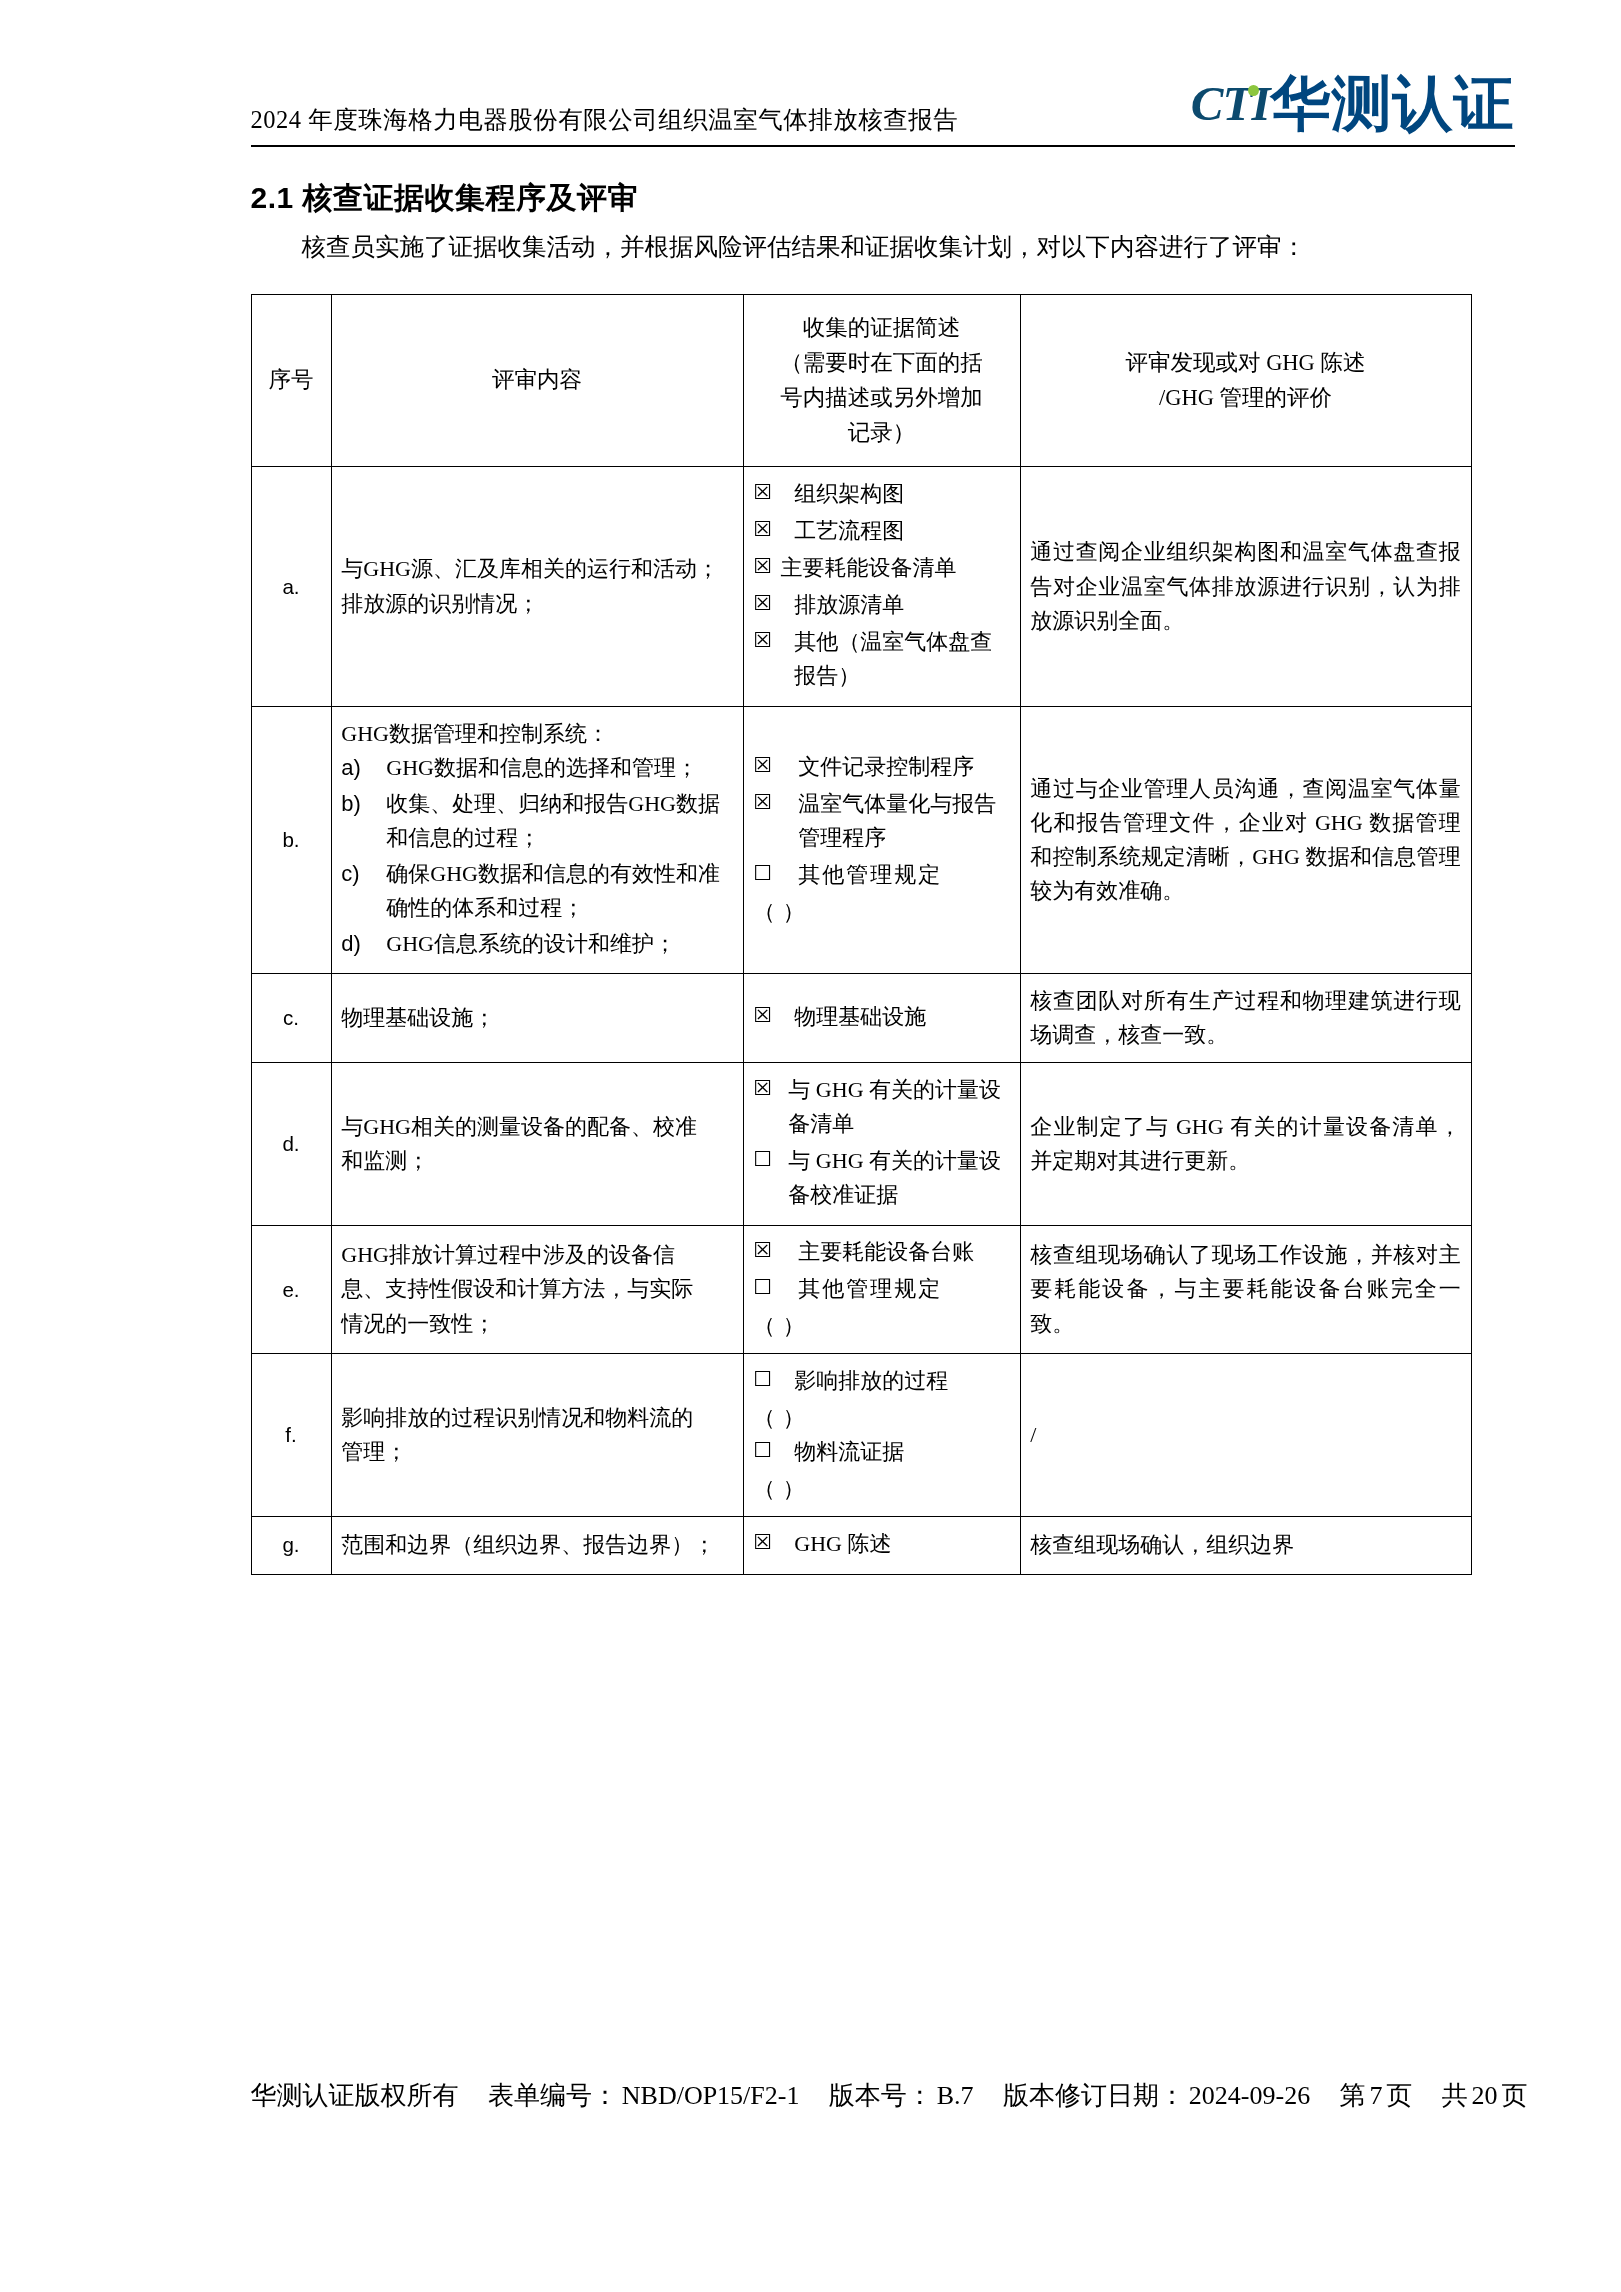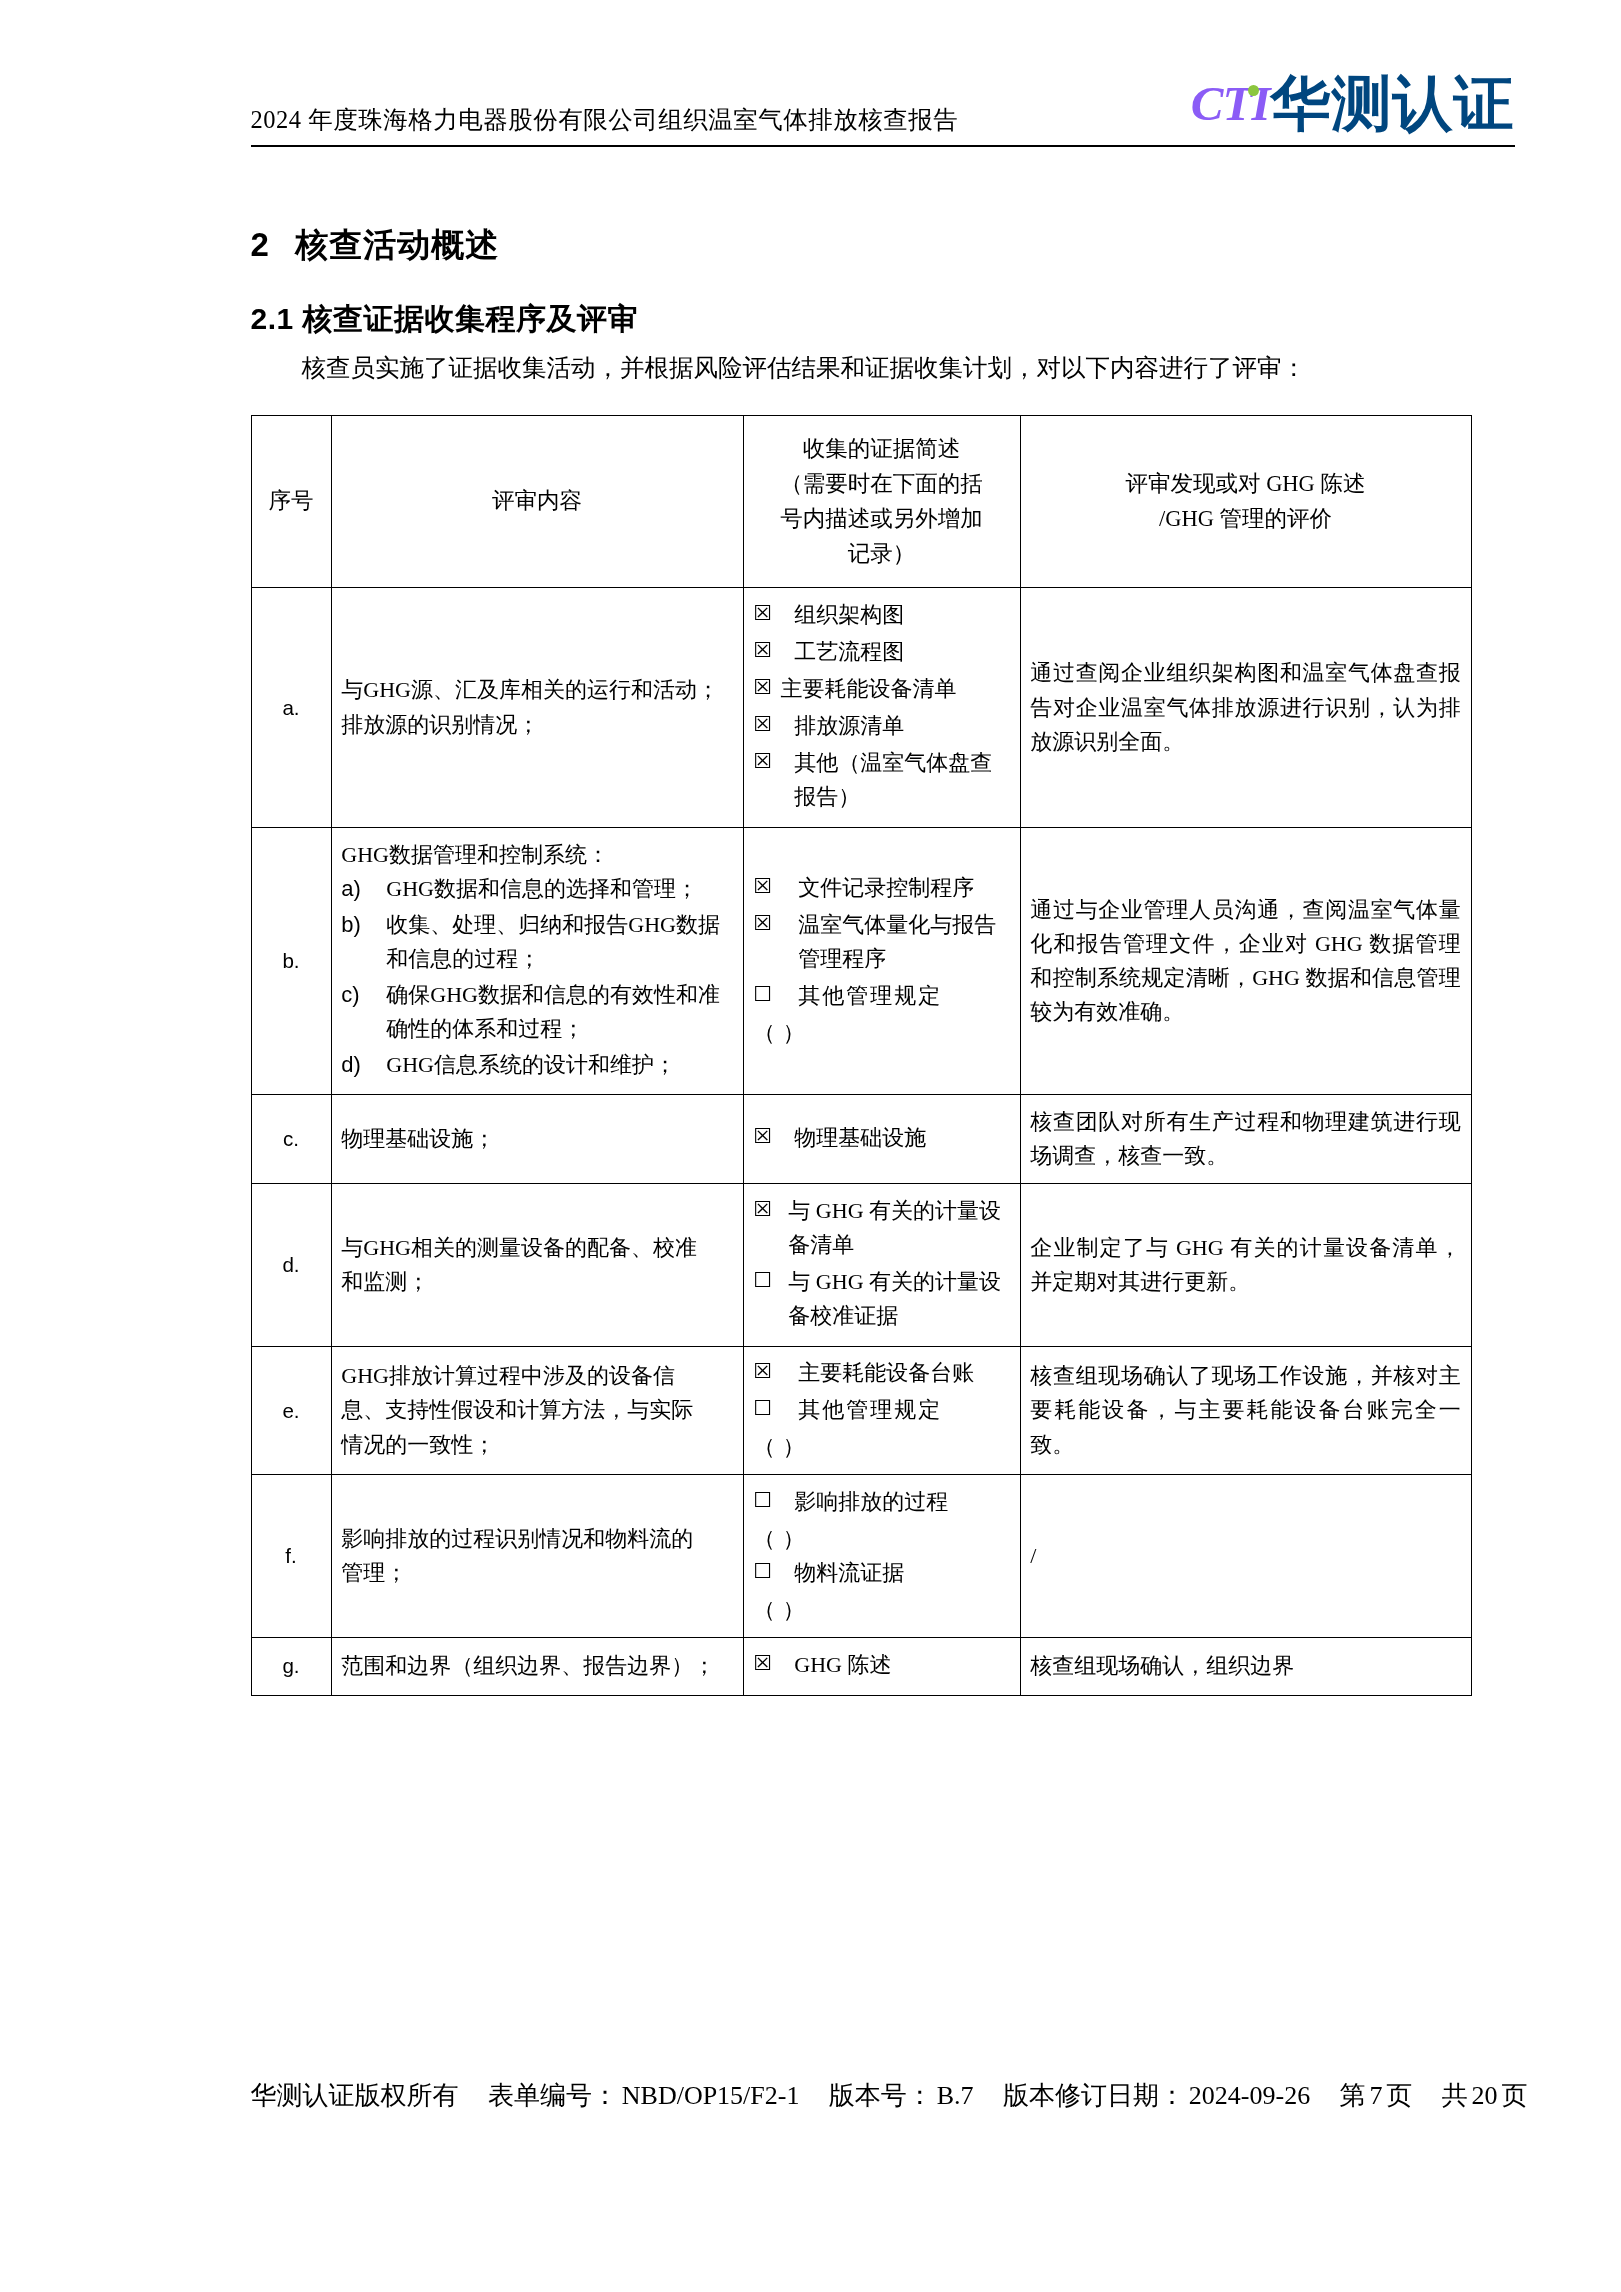--- a/index.html
+++ b/index.html
@@ -46,21 +46,21 @@
     top: 76px;
     display: flex;
     align-items: center;
     height: 55px;
   }
   .logo-cti {
     font-family: "Liberation Serif", serif;
     font-weight: bold;
     font-style: italic;
     font-size: 49px;
-    color: #8b5cf6;
+    color: #0c4a6e;
     letter-spacing: -1px;
     line-height: 1;
   }
   .logo-dot {
     width: 10.8px;
     height: 10.8px;
     background: #8cc63e;
     border-radius: 50%;
     margin-left: -21.6px;
     margin-top: -25.5px;
@@ -201,23 +201,20 @@
     <div class="header">
       <div class="header-title">2024 年度珠海格力电器股份有限公司组织温室气体排放核查报告</div>
       <div class="logo">
         <span class="logo-cti">CTI</span>
         <span class="logo-dot"></span>
         <span class="logo-cn">华测认证</span>
       </div>
       <div class="header-rule"></div>
     </div>
 
-    <h1 class="sec">
-      <span class="num">2</span><span>核查活动概述</span>
-    </h1>
 
     <h2 class="subsec">
       <span class="num">2.1</span><span>核查证据收集程序及评审</span>
     </h2>
 
     <p class="body">核查员实施了证据收集活动，并根据风险评估结果和证据收集计划，对以下内容进行了评审：</p>
 
     <table class="evid">
       <colgroup>
         <col class="c1">

